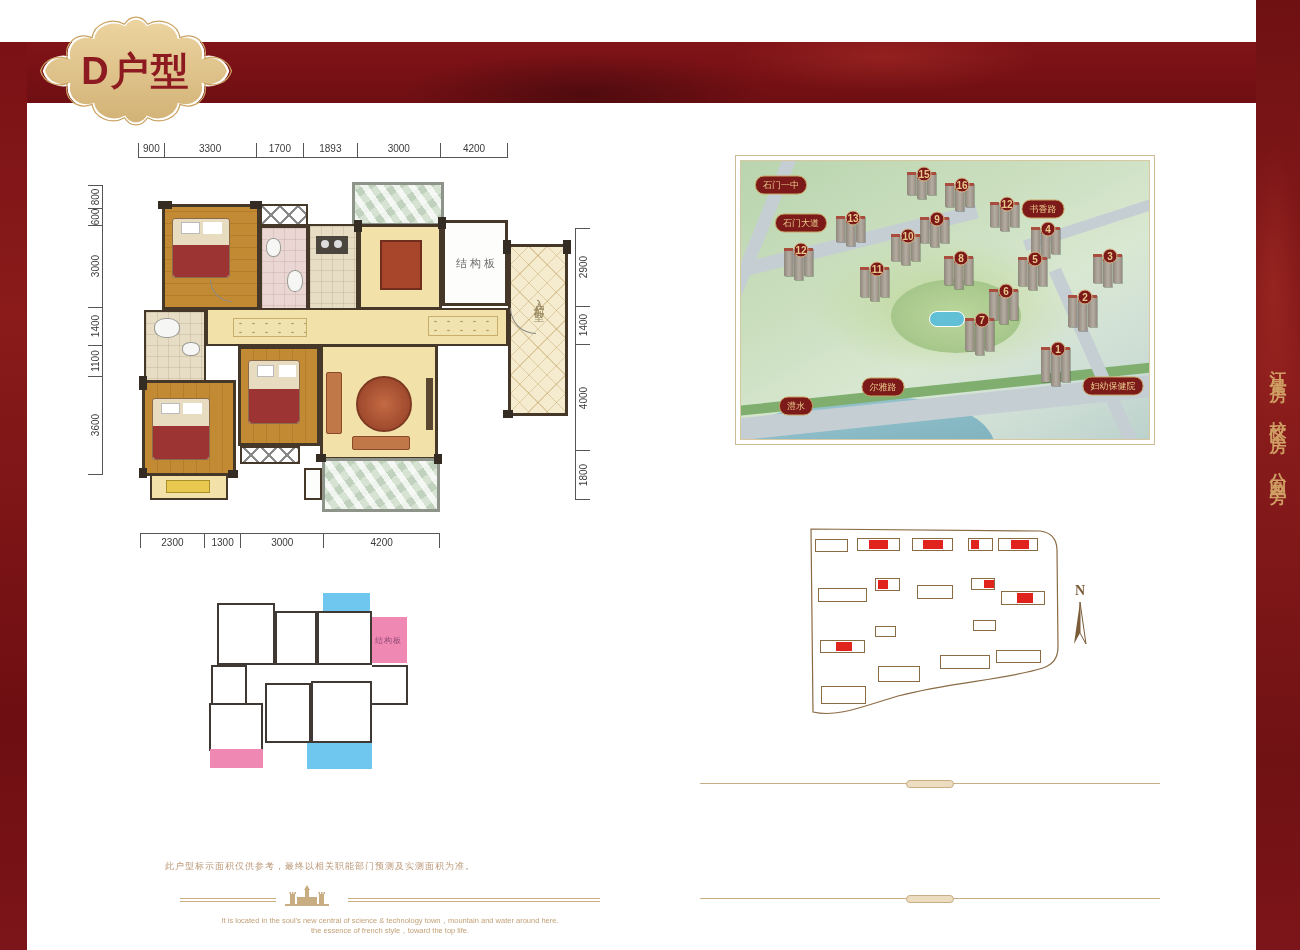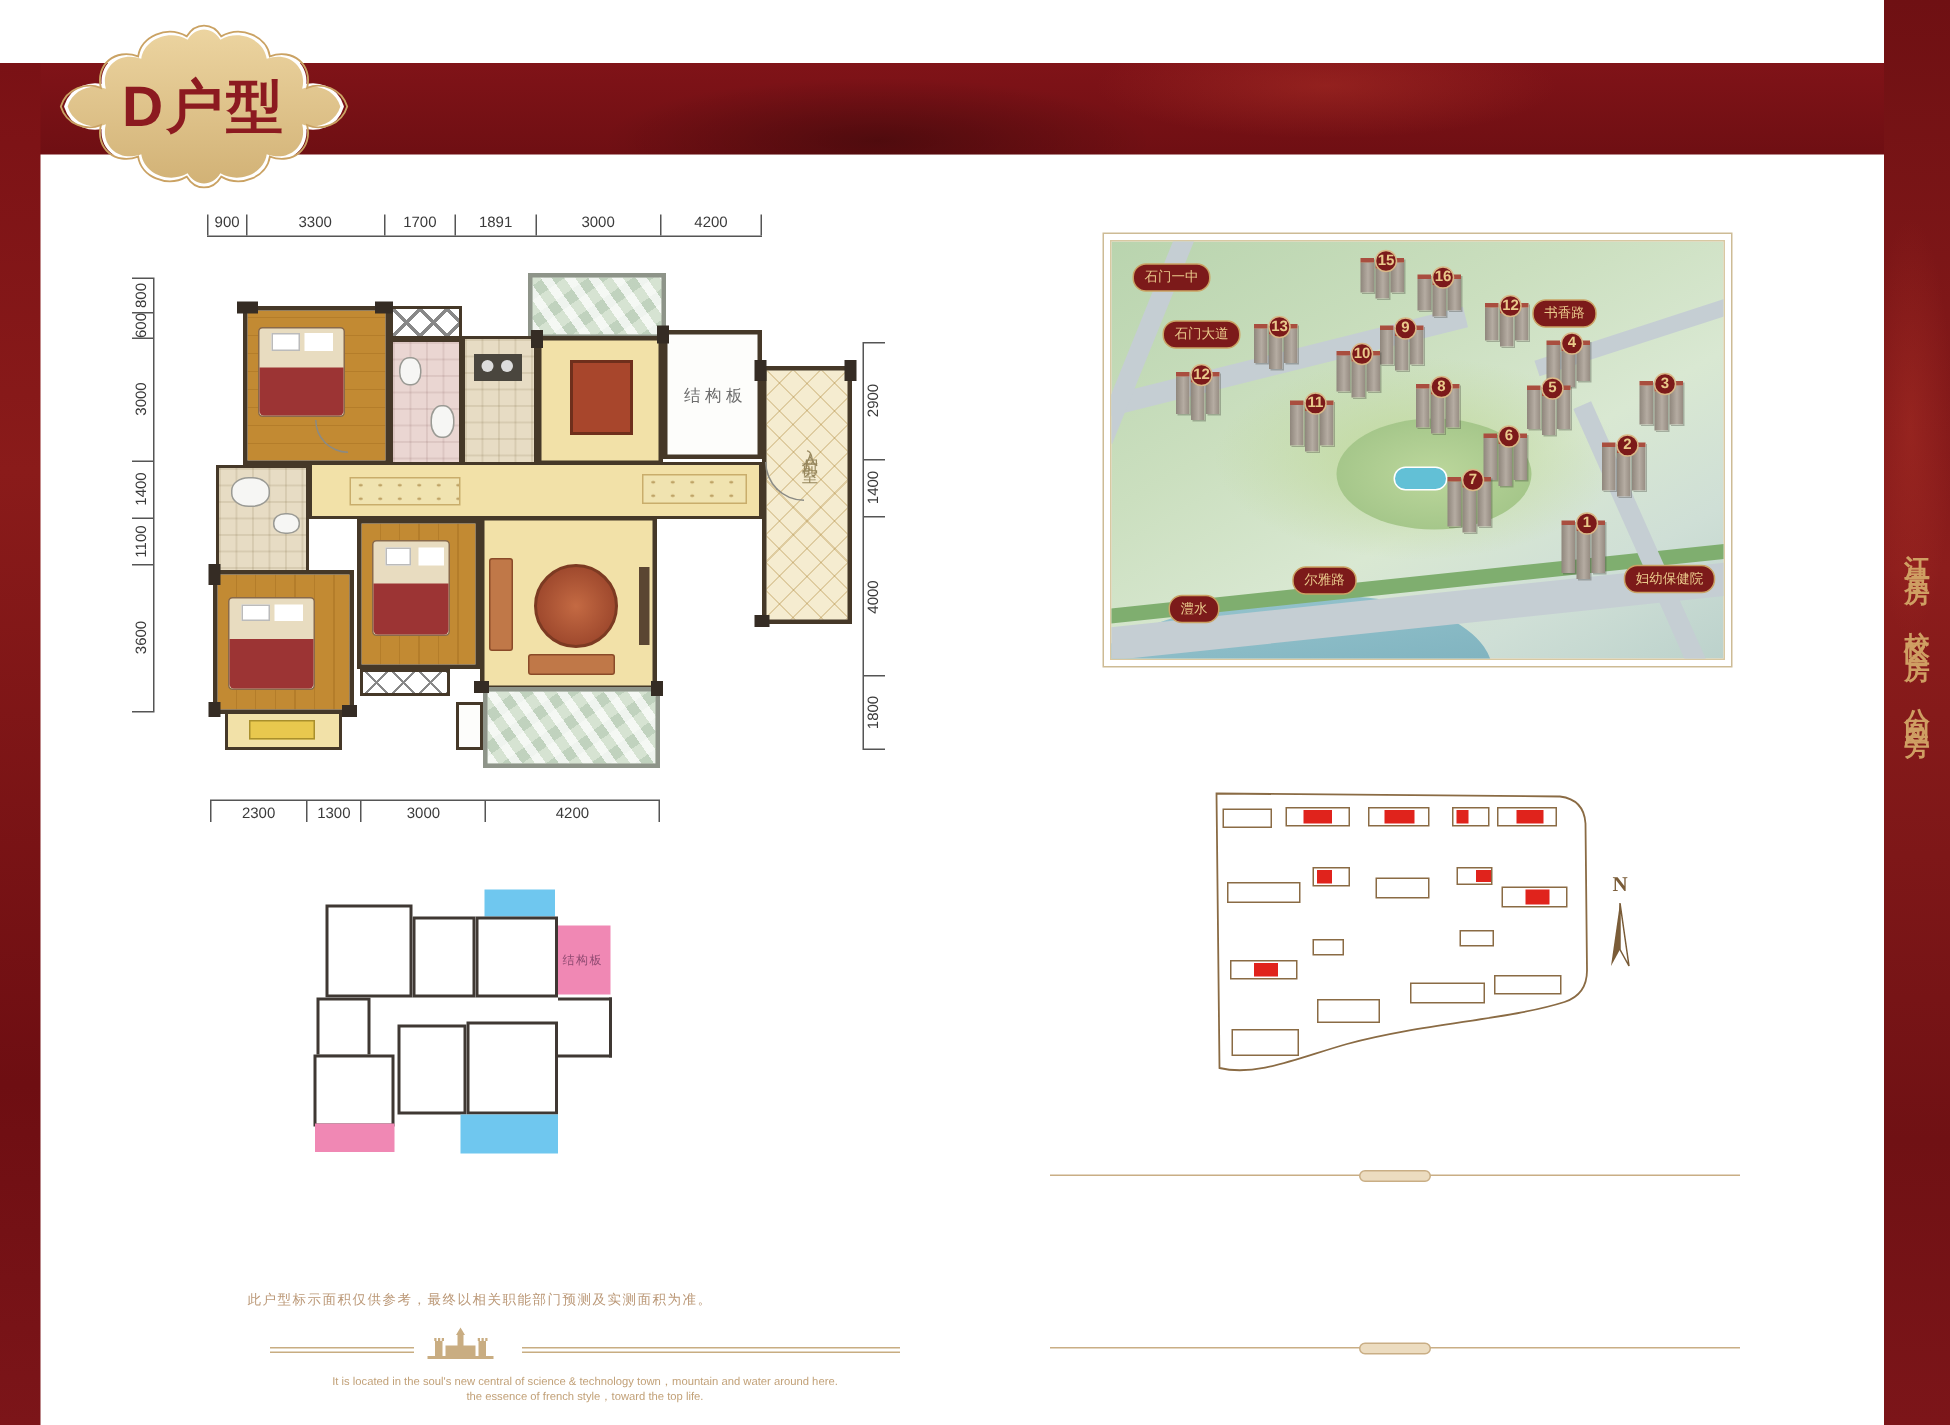--- a/index.html
+++ b/index.html
@@ -200,21 +200,21 @@
         <div class="seg" style="flex-grow: 900;">
           <span class="lab">900</span>
         </div>
         <div class="seg" style="flex-grow: 3300;">
           <span class="lab">3300</span>
         </div>
         <div class="seg" style="flex-grow: 1700;">
           <span class="lab">1700</span>
         </div>
         <div class="seg" style="flex-grow: 1900;">
-          <span class="lab">1891</span>
+          <span class="lab">1893</span>
         </div>
         <div class="seg" style="flex-grow: 3000;">
           <span class="lab">3000</span>
         </div>
         <div class="seg" style="flex-grow: 2400;">
           <span class="lab">4200</span>
         </div>
       </div>
     <div class="dimcol dim-v-left" style="left:28px; top:45px; height:290px;">
         <div class="seg" style="flex-grow: 800;">

